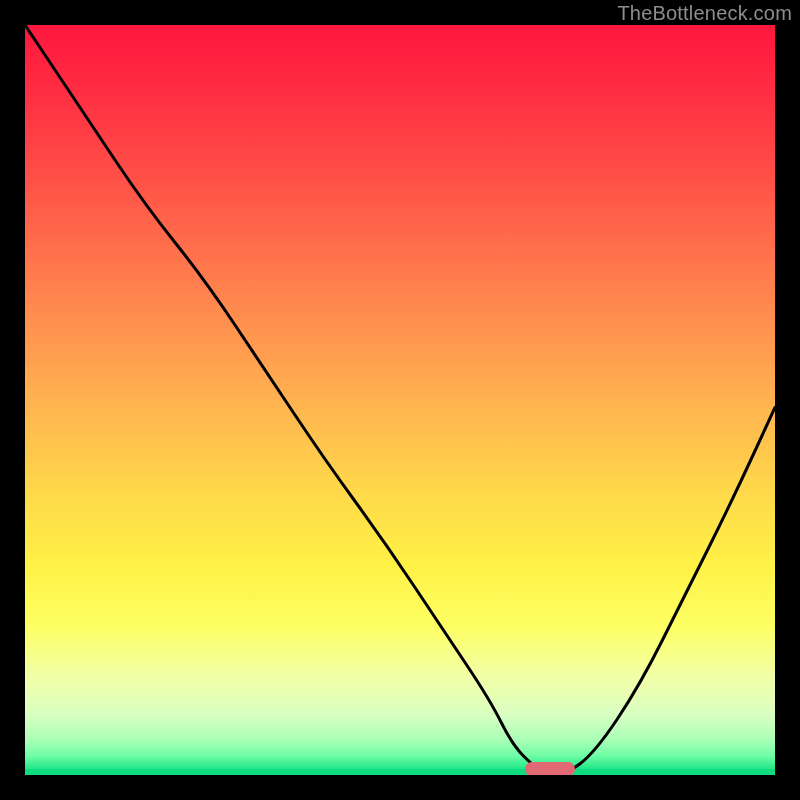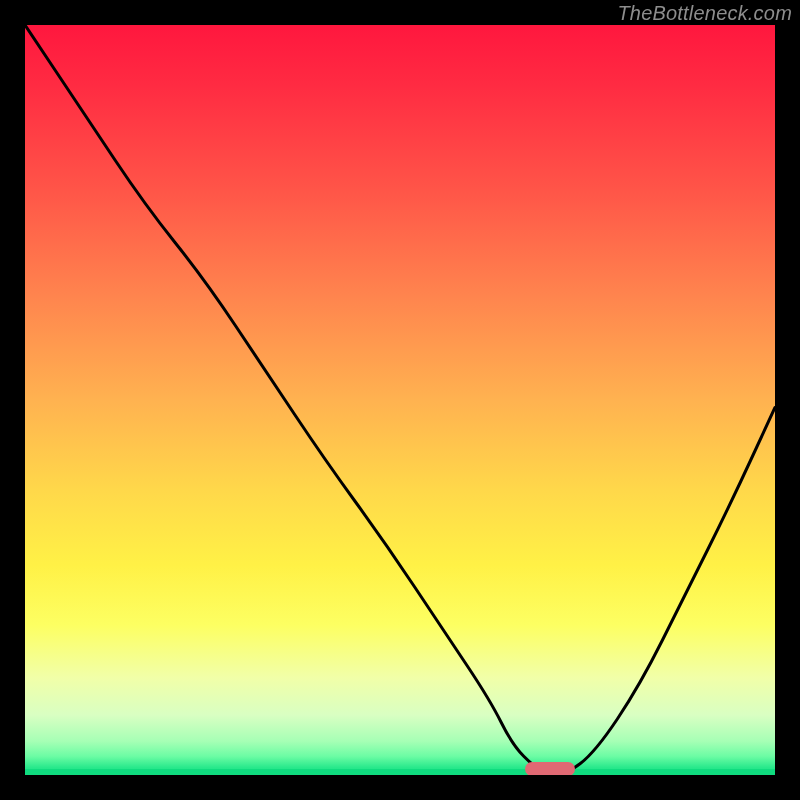--- a/index.html
+++ b/index.html
@@ -11,21 +11,20 @@
     overflow: hidden;
     font-family: Arial, Helvetica, sans-serif;
   }
   .frame {
     position: absolute;
     left: 0;
     top: 0;
     width: 800px;
     height: 800px;
     background: #000;
-    font-style: italic;
   }
   .plot-area {
     position: absolute;
     left: 25px;
     top: 25px;
     width: 750px;
     height: 750px;
     overflow: hidden;
   }
   .gradient-bg {

